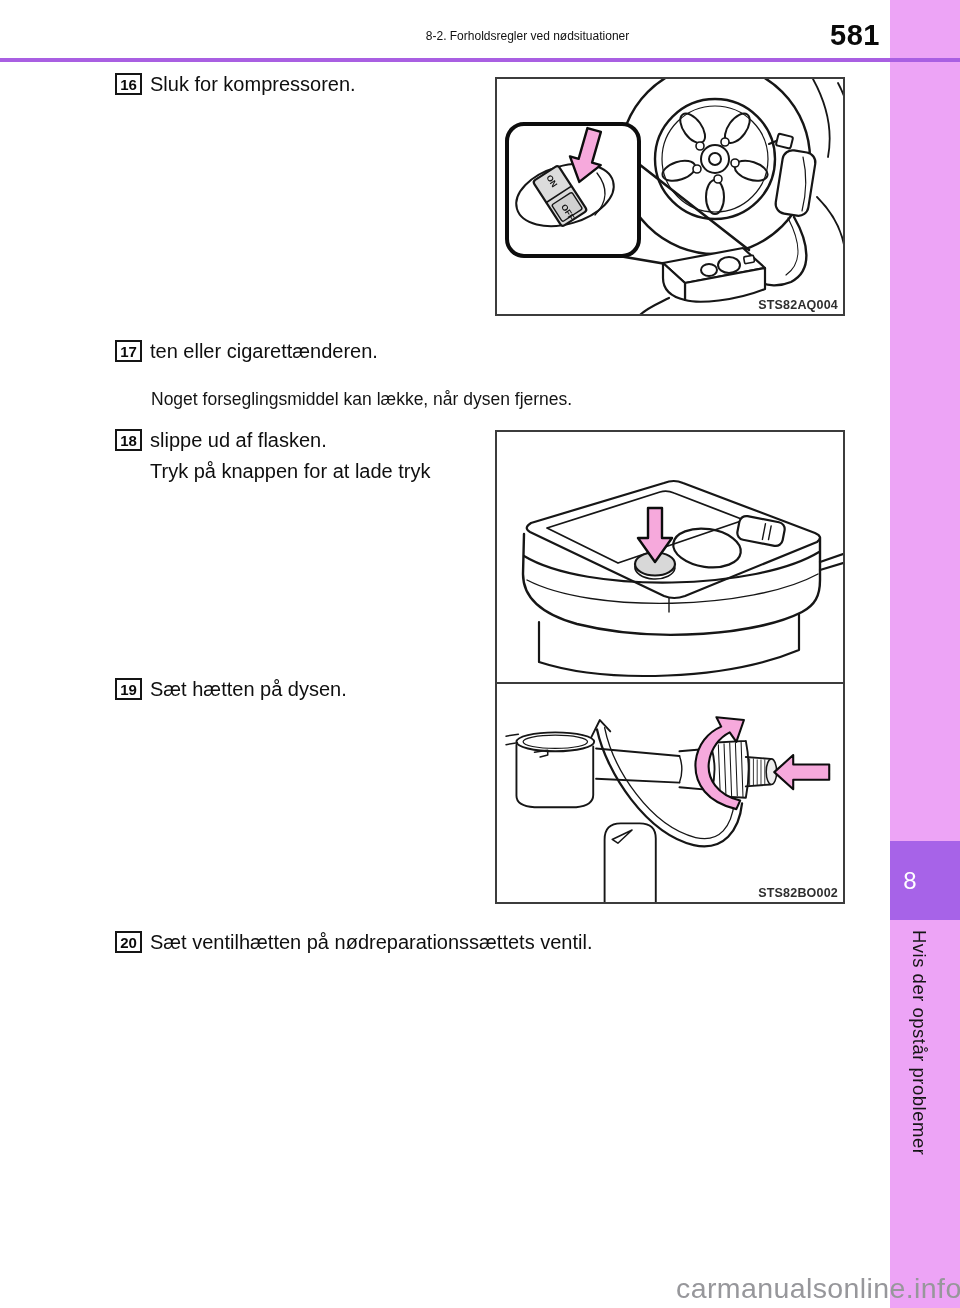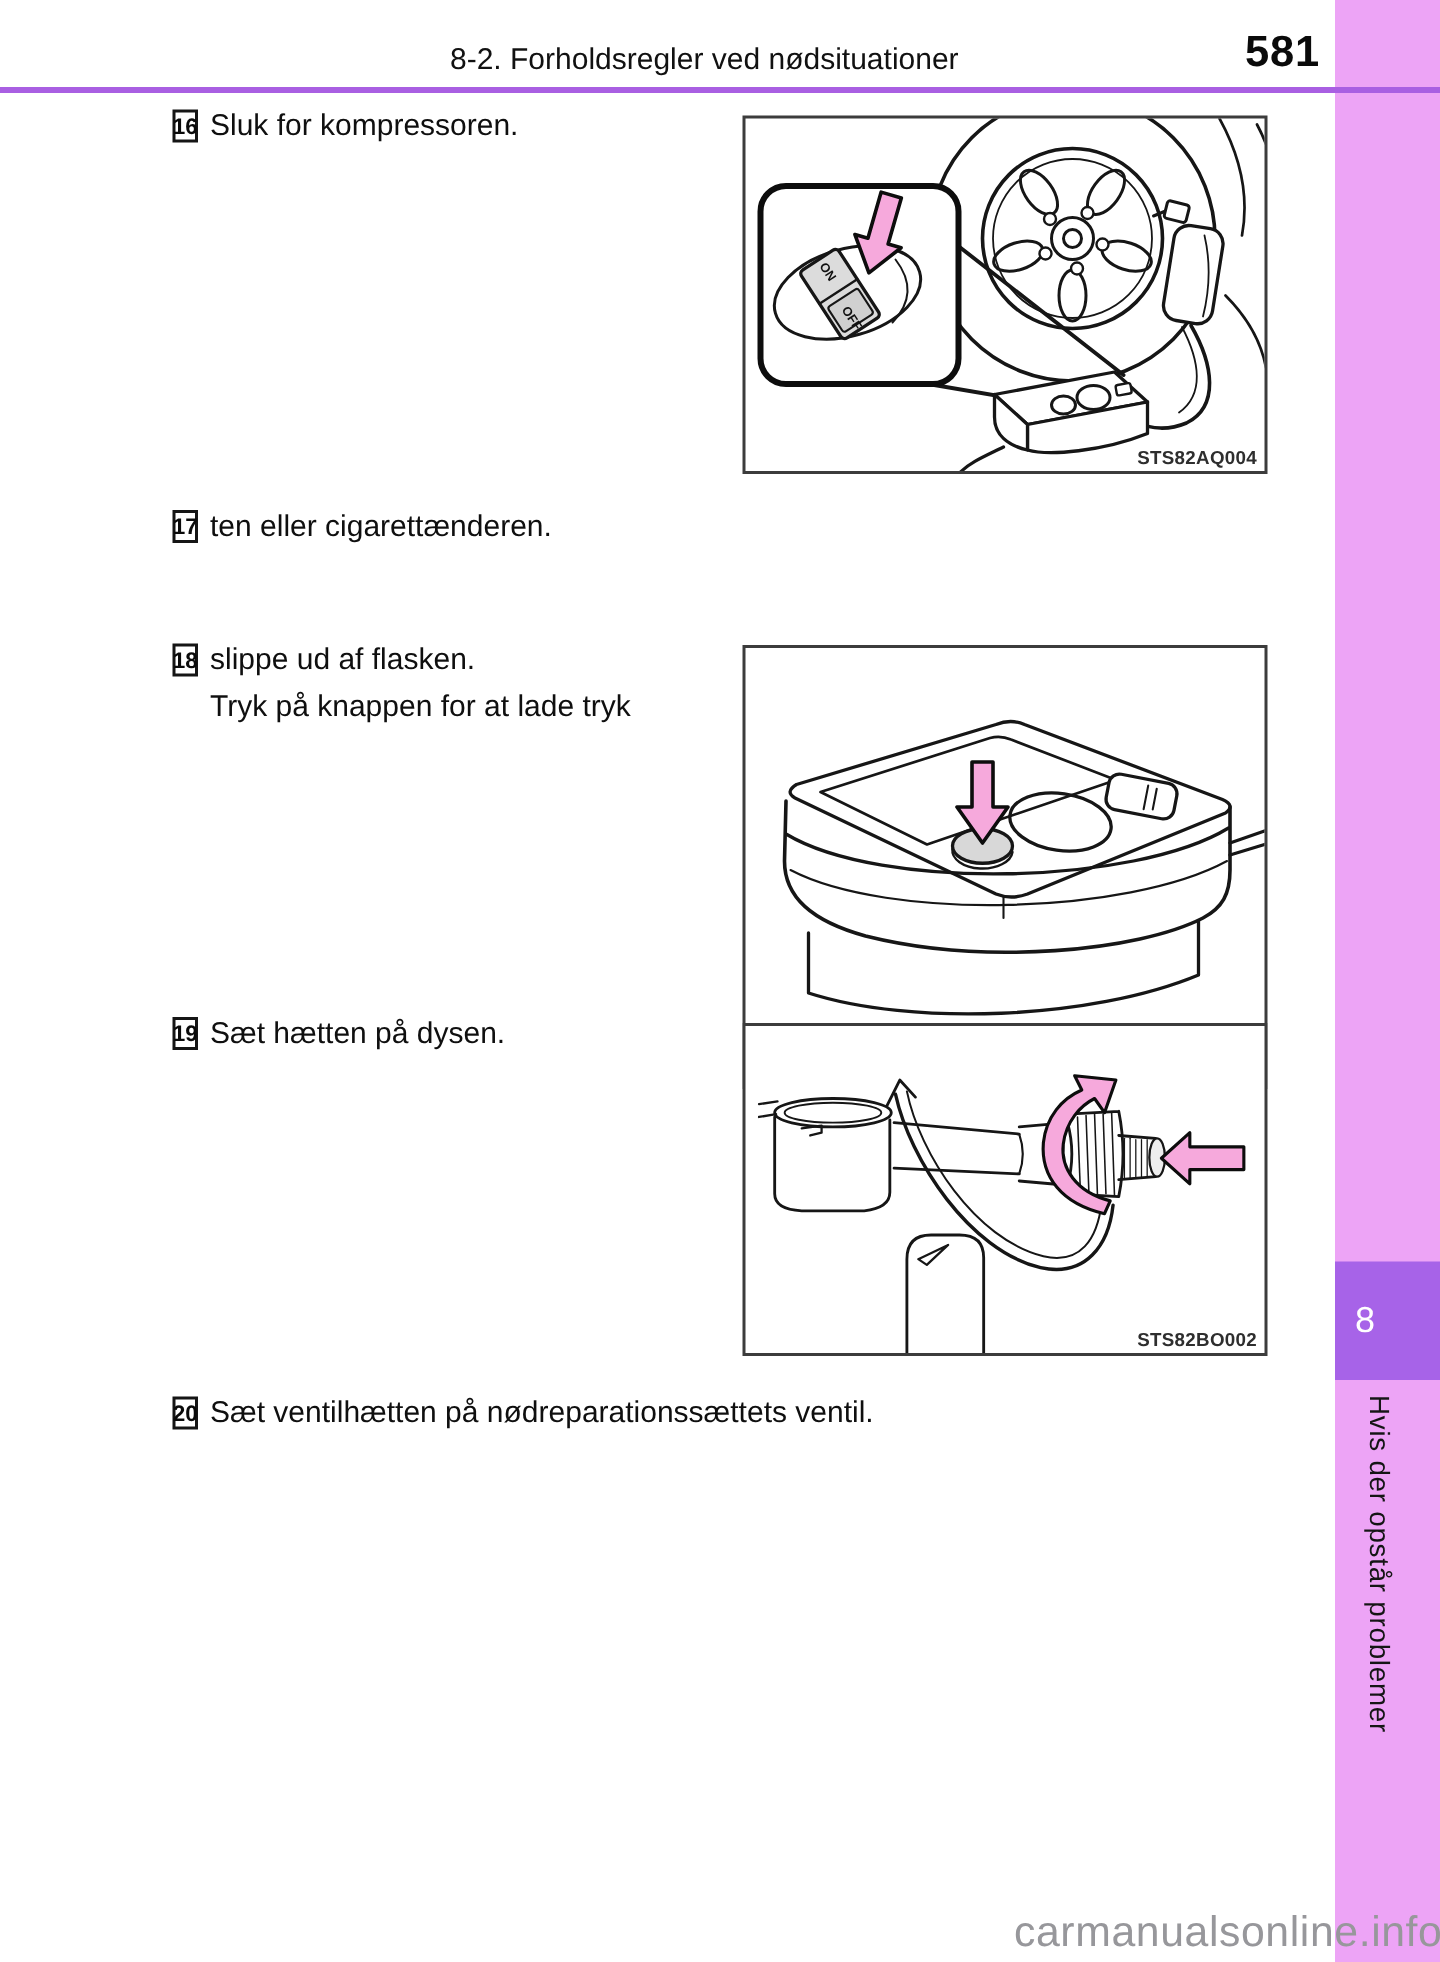--- a/index.html
+++ b/index.html
@@ -9,26 +9,26 @@
   
   .sidebar{position:absolute;left:890px;top:0;width:70px;height:1308px;background:#eda4f6;}
   .chapter-tab{position:absolute;left:890px;top:841px;width:70px;height:79px;background:#a763e8;
                display:flex;align-items:center;justify-content:center;padding-right:30px;box-sizing:border-box;}
   .chapter-tab span{color:#fff;font-size:24px;}
   .vtext{position:absolute;left:884px;top:930px;width:70px;height:330px;
          writing-mode:vertical-rl;line-height:70px;font-size:18.5px;color:#151515;letter-spacing:.5px;}
 
   
   .rule{position:absolute;left:0;top:58px;width:960px;height:4px;background:#a95fe2;}
-  .header-title{position:absolute;top:29px;left:300px;width:455px;text-align:left;font-size:20px;color:#111;}
+  .header-title{position:absolute;top:29px;left:300px;width:455px;text-align:center;font-size:12px;color:#111;}
   .page-number{position:absolute;top:19px;left:830px;font-size:29px;font-weight:bold;letter-spacing:.5px;color:#0a0a0a;}
 
   
   .step{position:absolute;left:115px;display:flex;gap:8px;}
-  .step-num{box-sizing:border-box;flex:none;width:17px;height:22px;margin-top:4px;border:2px solid #151515;
+  .step-num{box-sizing:border-box;flex:none;width:27px;height:22px;margin-top:4px;border:2px solid #151515;
             background:#fff;display:flex;align-items:center;justify-content:center;
             font-size:15px;font-weight:bold;color:#0a0a0a;}
   .step-text{font-size:20px;line-height:31px;color:#0f0f0f;}
   .note{position:absolute;left:151px;top:389px;font-size:17.5px;color:#141414;}
 
   
   .fig{position:absolute;left:495px;width:350px;background:#fff;border:2px solid #3c3c3c;box-sizing:border-box;}
   #fig1{top:77px;height:239px}
   #fig2{top:430px;height:296px}
   #fig3{top:682px;height:222px}
@@ -119,20 +119,21 @@
     </svg>
     <div class="fig-code">STS82AQ004</div>
   </div>
 
   <div class="step" style="top:336px">
     <div class="step-num">17</div>
     <div class="step-text">
       <div>ten eller cigarettænderen.</div>
     </div>
   </div>
+  <div class="note">Noget forseglingsmiddel kan lække, når dysen fjernes.</div>
 
   <div class="step" style="top:425px">
     <div class="step-num">18</div>
     <div class="step-text">
       <div>slippe ud af flasken.</div>
       <div>Tryk på knappen for at lade tryk</div>
     </div>
   </div>
 
   <div class="fig" id="fig2">

